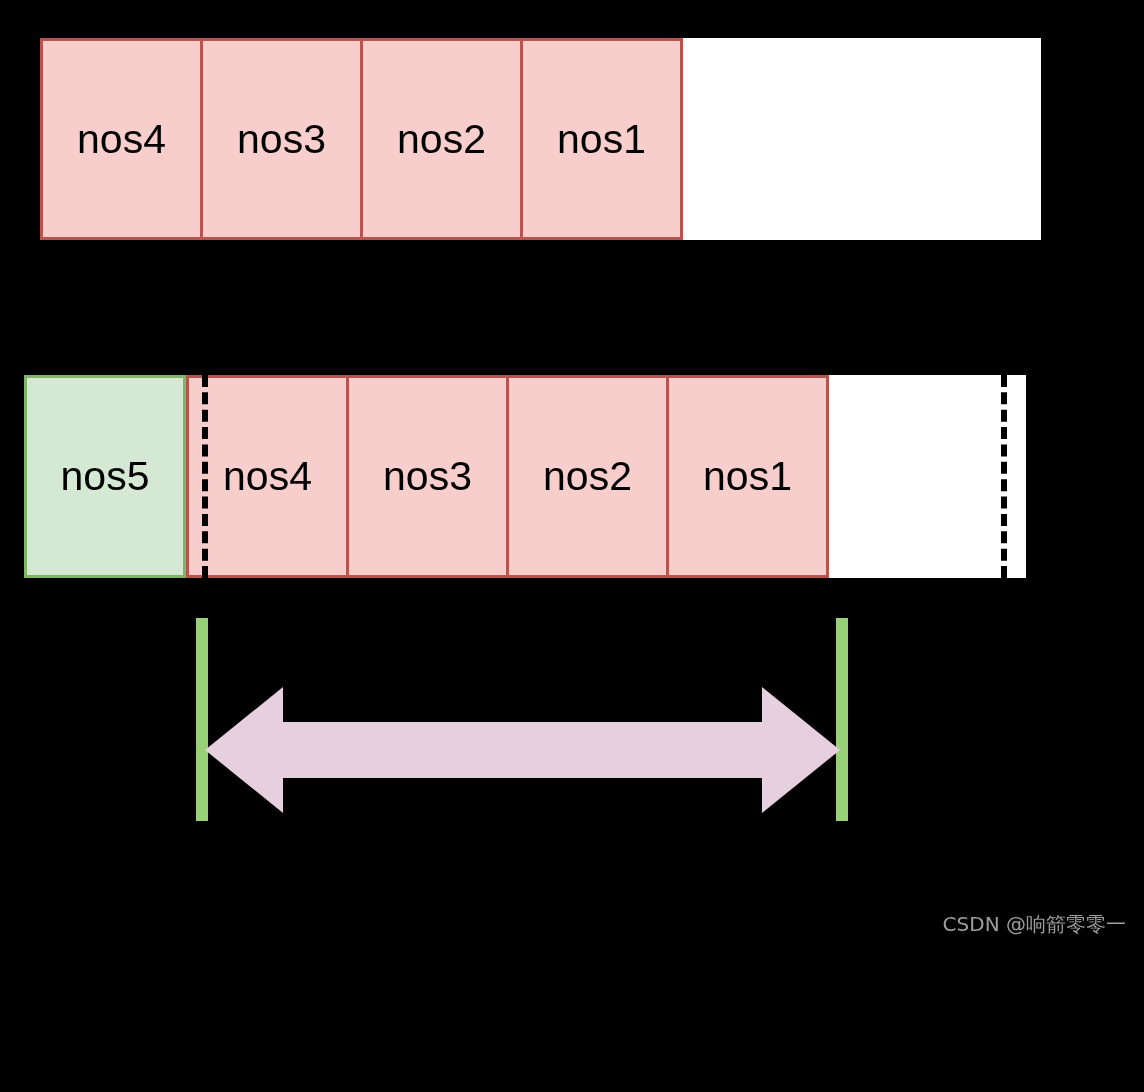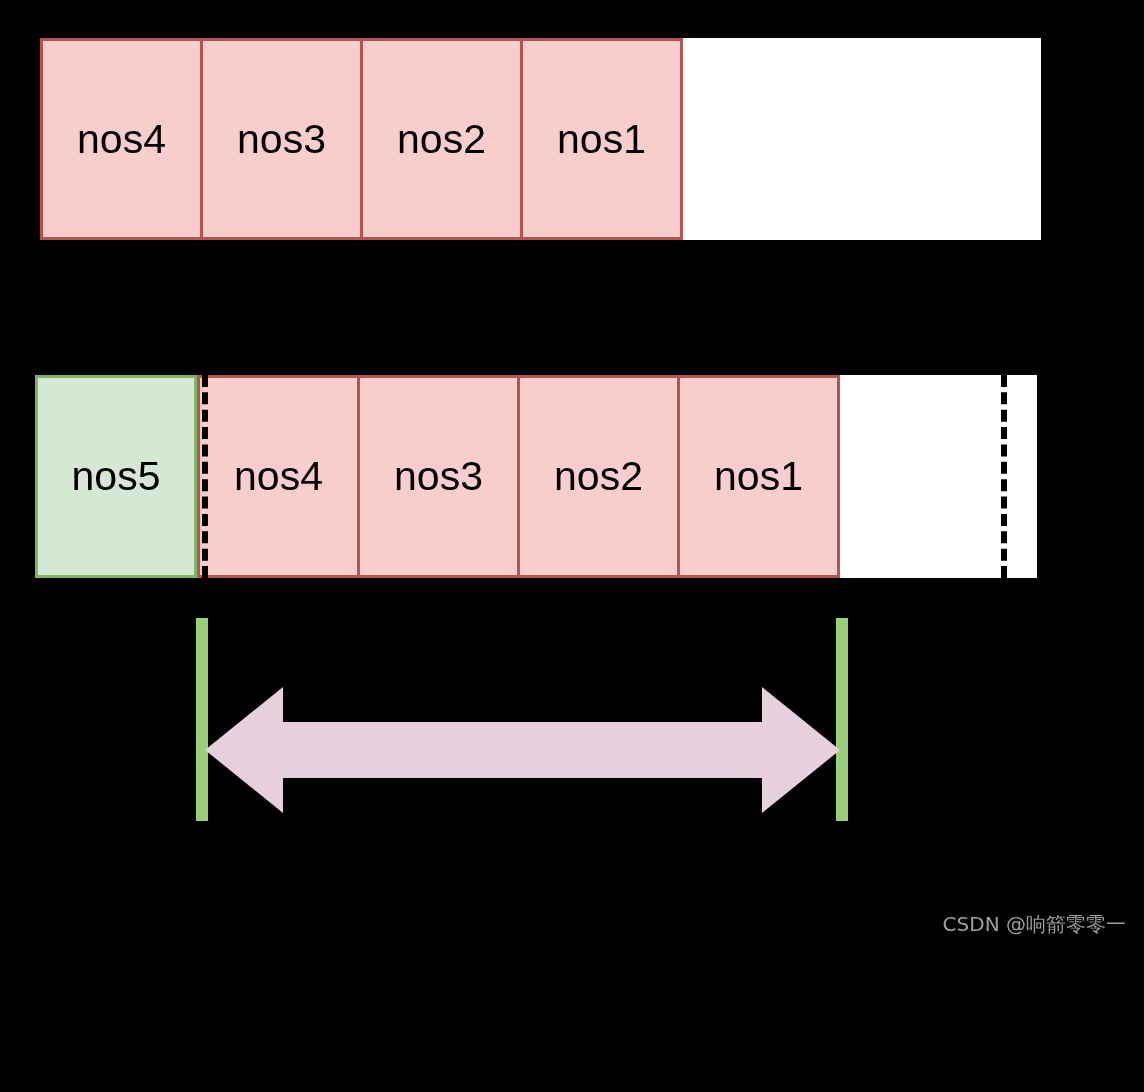--- a/index.html
+++ b/index.html
@@ -57,21 +57,21 @@
     background: #FFFFFF;
     border: none;
   }
 
   
   #row-one { left: 40px; top: 38px; height: 202px; }
   #row-one .cell.pink { width: 163px; height: 202px; }
   #row-one .cell.blank { width: 358px; height: 202px; }
 
   
-  #row-two { left: 35px; top: 375px; height: 203px; }
+  #row-two { left: 24px; top: 375px; height: 203px; }
   #row-two .cell.green { width: 162px; height: 203px; }
   #row-two .cell.pink  { width: 163px; height: 203px; }
   #row-two .cell.blank { width: 197px; height: 203px; }
 
   
   .dash-line {
     position: absolute;
     width: 0;
     border-left: 6px dashed #000000;
     top: 375px;

